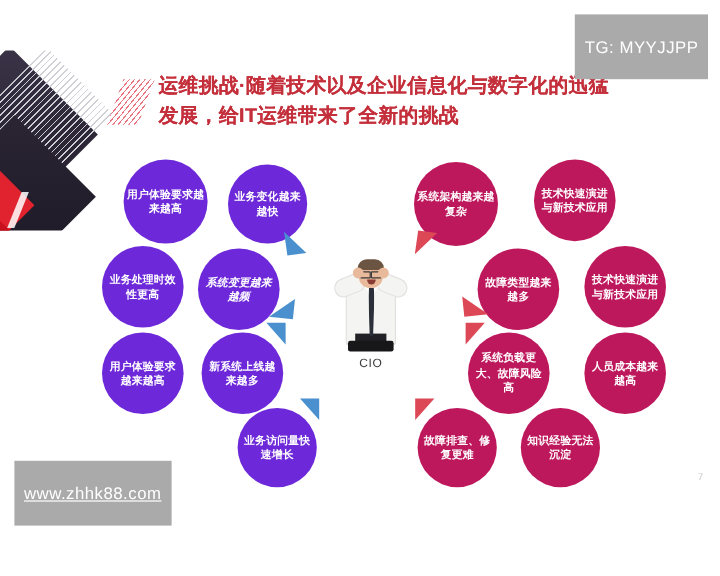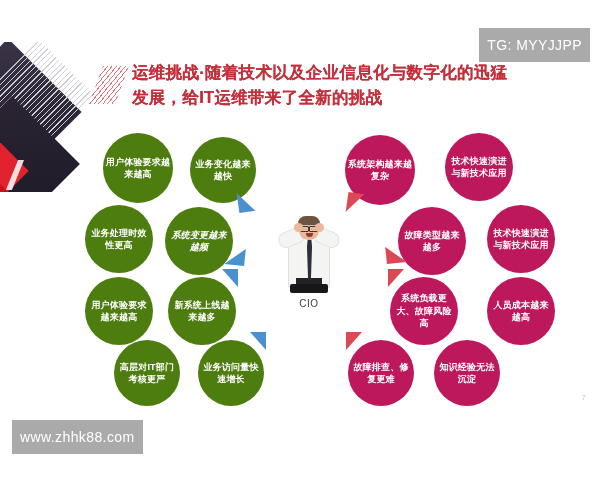--- a/index.html
+++ b/index.html
@@ -61,21 +61,21 @@
 
   
   .bubble{
     position:absolute;border-radius:50%;
     display:flex;align-items:center;justify-content:center;
     text-align:center;color:#ffffff;font-weight:bold;
     font-size:9px;line-height:12.5px;letter-spacing:.2px;
     box-sizing:border-box;padding:2px;
   }
   .bubble span{display:block;width:100%;}
-  .b-blue{background:#4d7c0f;}
+  .b-blue{background:#6d28d9;}
   .b-red{background:#be185d;}
 
   
   .bubble .tail{
     position:absolute;width:0;height:0;border-style:solid;
   }
   .tail-br{ 
     right:2px;bottom:-9px;
     border-width:20px 0 0 16px;
     border-color:transparent transparent transparent #4a90cf;
@@ -145,23 +145,23 @@
   .cio-collar:before{left:0;border-width:0 5px 8px 0;border-color:transparent #ffffff transparent transparent;}
   .cio-collar:after{right:0;border-width:0 0 8px 5px;border-color:transparent transparent transparent #ffffff;}
   .cio-base{position:absolute;left:12px;top:76px;width:38px;height:9px;
     background:#17171a;border-radius:2px;}
   .cio-base2{position:absolute;left:18px;top:70px;width:26px;height:8px;background:#222226;}
   .cio-label{position:absolute;left:0;top:90px;width:62px;text-align:center;
     font-size:10px;color:#3c3c3c;letter-spacing:.5px;}
 
   
   .wm{position:absolute;background:#aaaaaa;color:#ffffff;
-    font-size:14px;letter-spacing:.4px;padding:9px 8px;margin-top:16px;}
+    font-size:14px;letter-spacing:.4px;padding:19px 8px;}
   .wm-tg{right:10px;top:12px;}
-  .wm-site{left:12px;bottom:26px;}
+  .wm-site{left:12px;bottom:42px;text-decoration:underline;}
 
   .pagenum{position:absolute;right:14px;bottom:78px;font-size:8px;color:#c9c9c9;}
 </style>
 </head>
 <body>
 
 <div class="slide">
 
   <div class="deco-wrap">
     <div class="deco-dark"></div>
@@ -199,23 +199,20 @@
 
   <div class="bubble b-blue" style="left:85px;top:277px;width:68px;height:68px;">
     <span>用户体验要求越来越高</span>
   </div>
 
   <div class="bubble b-blue" style="left:168px;top:277px;width:68px;height:68px;justify-content:flex-end;">
     <span>新系统上线越来越多</span>
     <i class="tail tail-tr"></i>
   </div>
 
-  <div class="bubble b-blue" style="left:114px;top:340px;width:66px;height:66px;">
-    <span>高层对IT部门考核更严</span>
-  </div>
 
   <div class="bubble b-blue" style="left:198px;top:340px;width:66px;height:66px;">
     <span>业务访问量快速增长</span>
     <i class="tail tail-tr"></i>
   </div>
 
   <div class="bubble b-red" style="left:345px;top:135px;width:70px;height:70px;">
     <span>系统架构越来越复杂</span>
     <i class="tail tail-bl-red"></i>
   </div>

